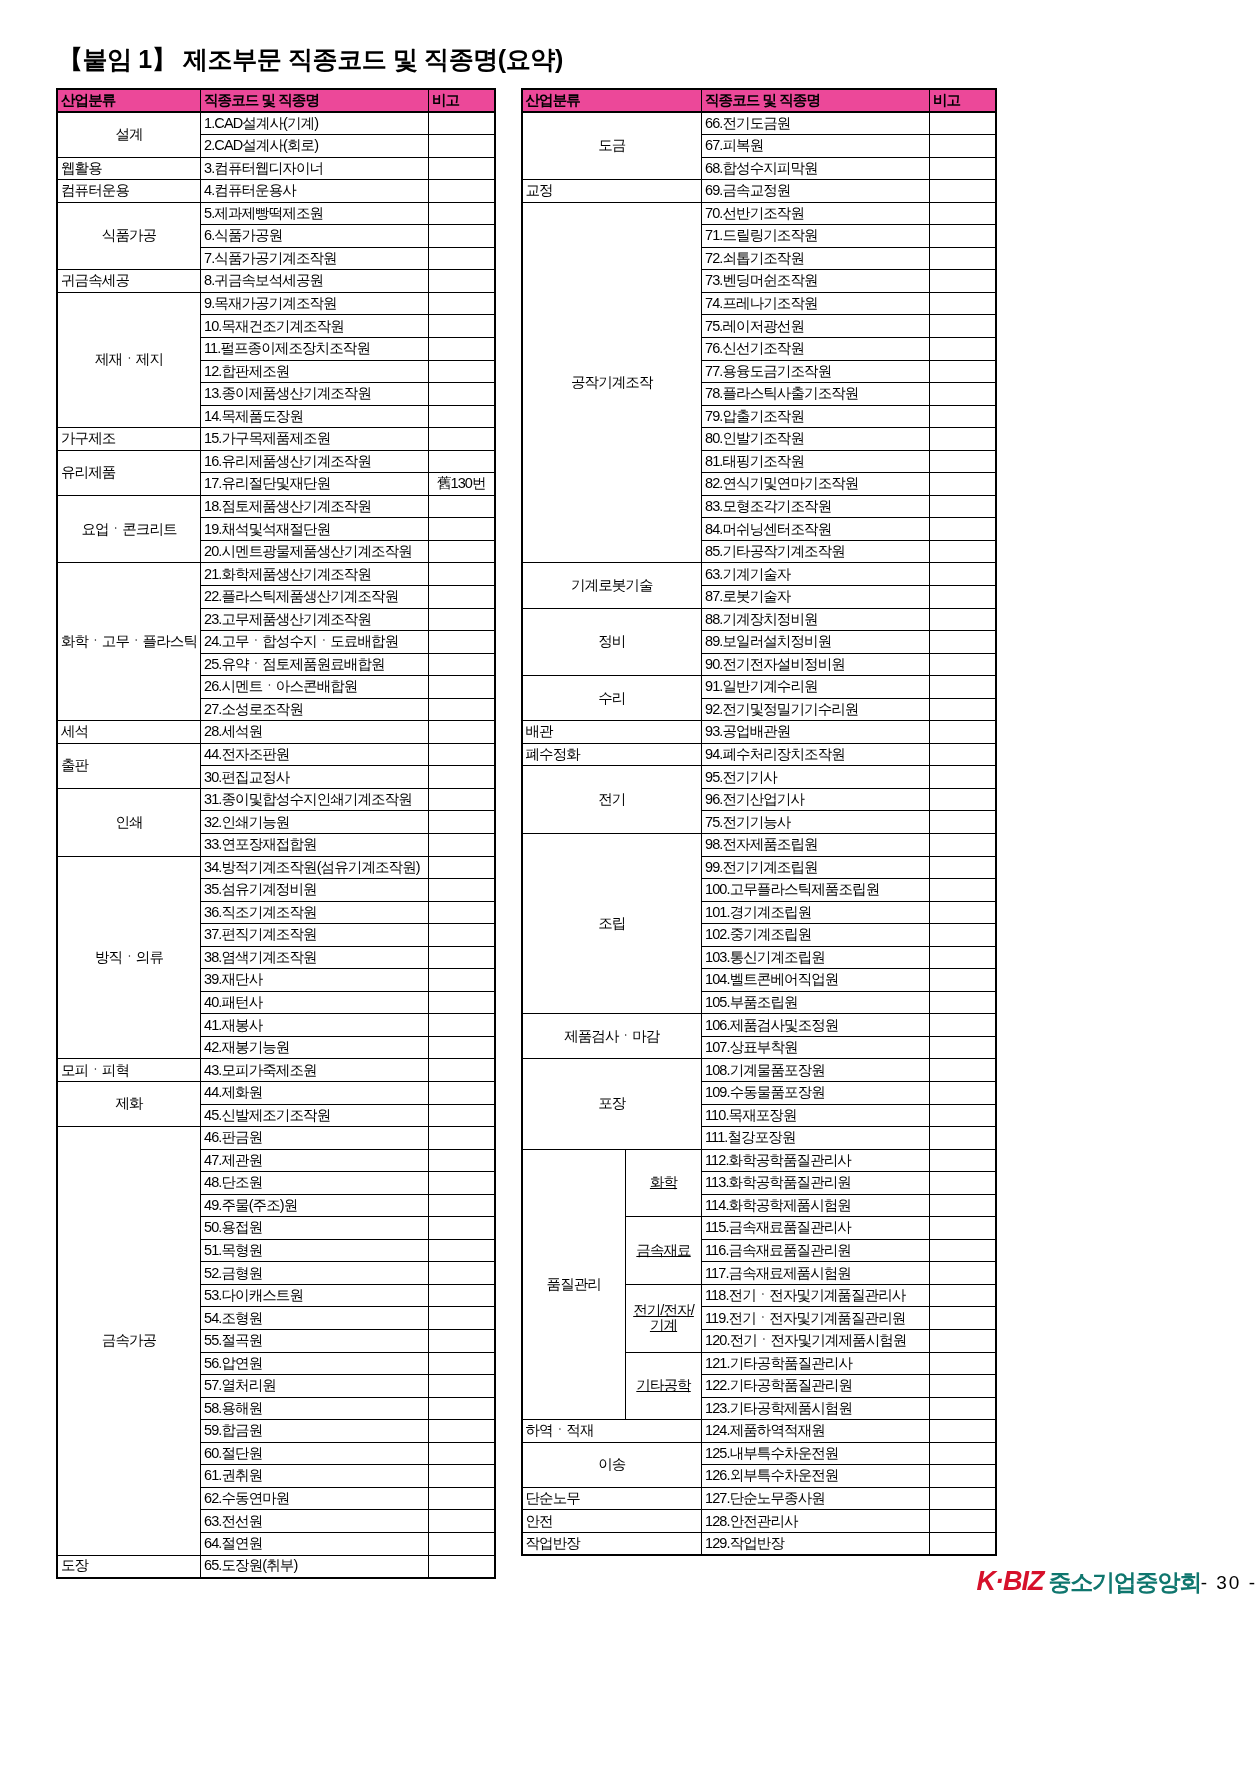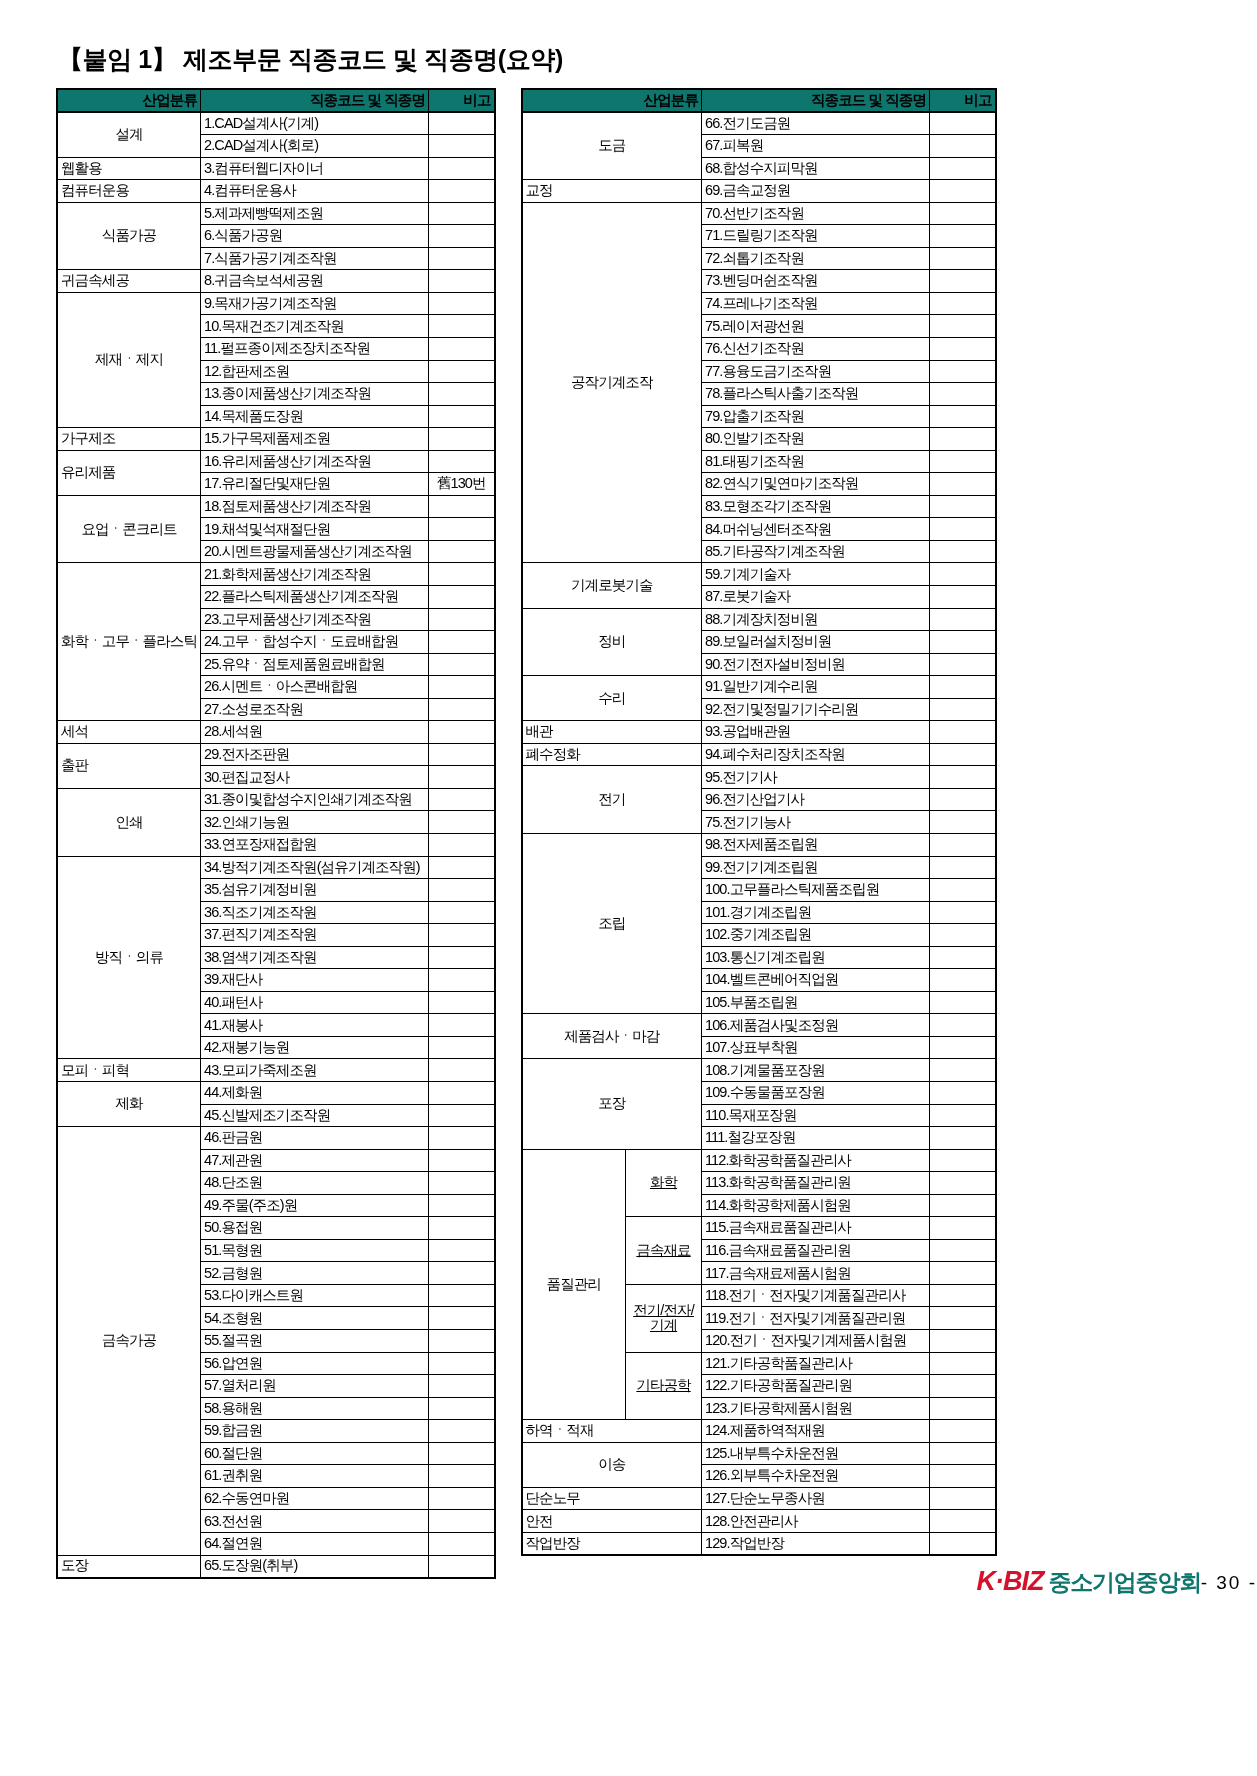--- a/index.html
+++ b/index.html
@@ -50,23 +50,23 @@
     line-height: 1.05;
     height: 22.55px;
     box-sizing: border-box;
     letter-spacing: -0.9px;
     vertical-align: middle;
     white-space: nowrap;
     overflow: hidden;
     font-weight: normal;
   }
   table.code-table th {
-    background: #0f766e;
+    background: #ec4899;
     font-weight: bold;
-    text-align: right;
+    text-align: left;
     font-size: 14.5px;
     height: 23px;
     border-bottom: 2.5px solid #000;
   }
   th.hdr-name { text-align: left; padding-left: 6px; }
   .col-cat    { width: 104px; text-align: center; }
   .col-sub    { width: 76px;  text-align: center; text-decoration: underline; }
   .col-job    { width: 228px; text-align: left; padding-left: 6px; }
   .col-note   { width: 66px;  text-align: center; }
   td.cat-cell { text-align: center; border-right: 1px solid #000; }
@@ -249,21 +249,21 @@
             <td class="col-job job-cell">27.소성로조작원</td>
             <td class="col-note note-cell"></td>
           </tr>
           <tr>
             <td class="col-cat cat-cell cat-left" colspan="2" rowspan="1">세석</td>
             <td class="col-job job-cell">28.세석원</td>
             <td class="col-note note-cell"></td>
           </tr>
           <tr>
             <td class="col-cat cat-cell cat-left" colspan="2" rowspan="2">출판</td>
-            <td class="col-job job-cell">29.전자조판원</td>
+            <td class="col-job job-cell">44.전자조판원</td>
             <td class="col-note note-cell"></td>
           </tr>
           <tr>
             <td class="col-job job-cell">30.편집교정사</td>
             <td class="col-note note-cell"></td>
           </tr>
           <tr>
             <td class="col-cat cat-cell" colspan="2" rowspan="3">인쇄</td>
             <td class="col-job job-cell">31.종이및합성수지인쇄기계조작원</td>
             <td class="col-note note-cell"></td>
@@ -499,21 +499,21 @@
           <tr>
             <td class="col-job job-cell">84.머쉬닝센터조작원</td>
             <td class="col-note note-cell"></td>
           </tr>
           <tr>
             <td class="col-job job-cell">85.기타공작기계조작원</td>
             <td class="col-note note-cell"></td>
           </tr>
           <tr>
             <td class="col-cat cat-cell" colspan="2" rowspan="2">기계로봇기술</td>
-            <td class="col-job job-cell">59.기계기술자</td>
+            <td class="col-job job-cell">63.기계기술자</td>
             <td class="col-note note-cell"></td>
           </tr>
           <tr>
             <td class="col-job job-cell">87.로봇기술자</td>
             <td class="col-note note-cell"></td>
           </tr>
           <tr>
             <td class="col-cat cat-cell" colspan="2" rowspan="3">정비</td>
             <td class="col-job job-cell">88.기계장치정비원</td>
             <td class="col-note note-cell"></td>

